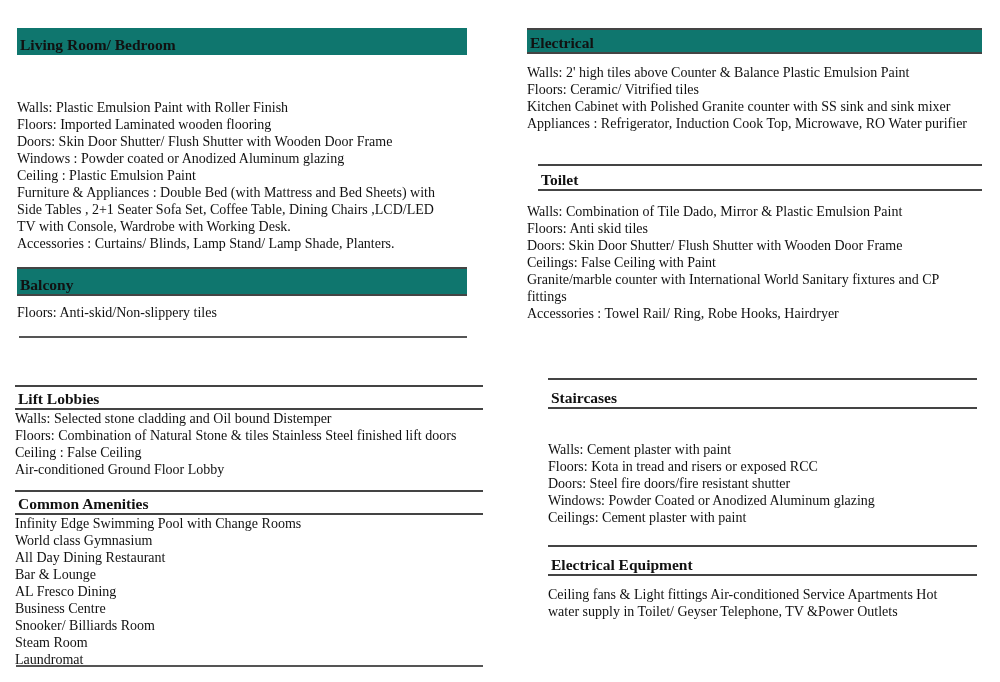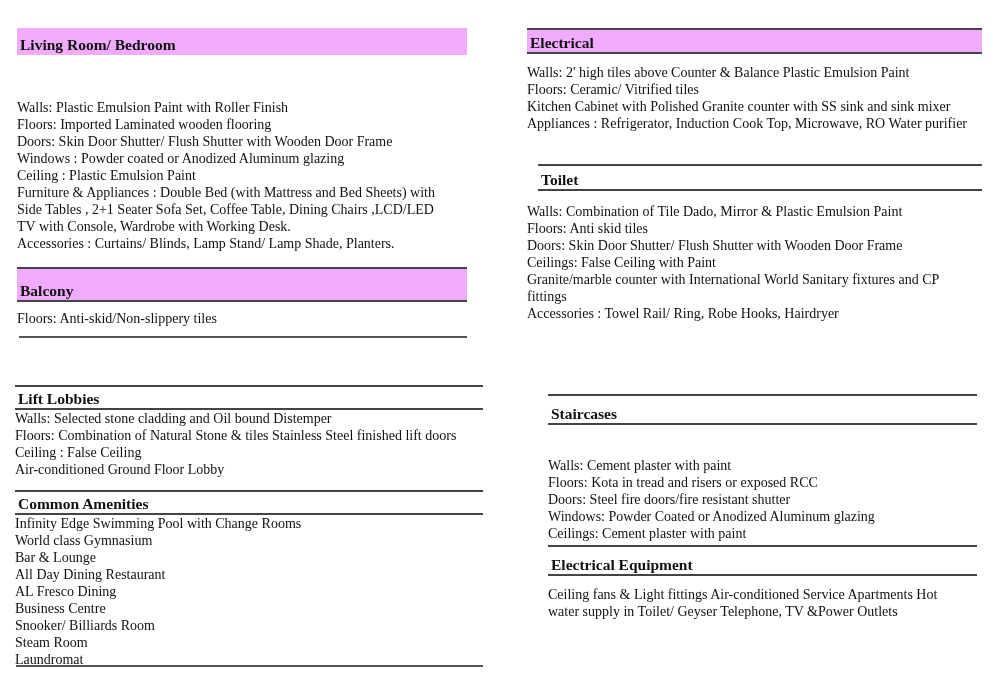--- a/index.html
+++ b/index.html
@@ -3,21 +3,21 @@
 <meta charset="utf-8">
 <style>
   html, body { margin: 0; padding: 0; background: #ffffff; }
   body {
     width: 1000px; height: 682px; position: relative; overflow: hidden;
     font-family: "Liberation Serif", serif; color: #111;
   }
   .section { position: absolute; }
   .hdr {
     font-weight: bold; font-size: 15.5px; line-height: 19px;
-    padding: 0 3px; background: #f0abfc;
+    padding: 0 3px; background: #0f766e;
   }
   .hdr.bt { border-top: 2px solid #444; }
   .hdr.bb { border-bottom: 2px solid #444; }
   .hdr.nobg { background: transparent; }
   .line { font-size: 14px; line-height: 17px; white-space: nowrap; }
   .rule { position: absolute; height: 0; border-top: 2px solid #555; }
 </style>
 </head>
 <body>
 
@@ -29,21 +29,21 @@
   <div class="line">Doors: Skin Door Shutter/ Flush Shutter with Wooden Door Frame</div>
   <div class="line">Windows : Powder coated or Anodized Aluminum glazing</div>
   <div class="line">Ceiling : Plastic Emulsion Paint</div>
   <div class="line">Furniture &amp; Appliances : Double Bed (with Mattress and Bed Sheets) with</div>
   <div class="line">Side Tables , 2+1 Seater Sofa Set, Coffee Table, Dining Chairs ,LCD/LED</div>
   <div class="line">TV with Console, Wardrobe with Working Desk.</div>
   <div class="line">Accessories : Curtains/ Blinds, Lamp Stand/ Lamp Shade, Planters.</div>
 </div>
 
 <div class="section" style="left:17px; top:267px; width:450px;">
-  <div class="hdr bt bb" style="padding-top:12px;">Balcony</div>
+  <div class="hdr bt bb" style="padding-top:6px;">Balcony</div>
   <div style="height:8px;"></div>
   <div class="line">Floors: Anti-skid/Non-slippery tiles</div>
 </div>
 <div class="rule" style="left:19px; top:336px; width:448px;"></div>
 
 <div class="section" style="left:527px; top:28px; width:455px;">
   <div class="hdr bt bb" style="padding-top:3px;">Electrical</div>
   <div style="height:10px;"></div>
   <div class="line">Walls: 2' high tiles above Counter &amp; Balance Plastic Emulsion Paint</div>
   <div class="line">Floors: Ceramic/ Vitrified tiles</div>
@@ -68,31 +68,31 @@
   <div class="line">Walls: Selected stone cladding and Oil bound Distemper</div>
   <div class="line">Floors: Combination of Natural Stone &amp; tiles Stainless Steel finished lift doors</div>
   <div class="line">Ceiling : False Ceiling</div>
   <div class="line">Air-conditioned Ground Floor Lobby</div>
 </div>
 
 <div class="section" style="left:15px; top:490px; width:468px;">
   <div class="hdr bt bb nobg" style="padding-top:2px;">Common Amenities</div>
   <div class="line">Infinity Edge Swimming Pool with Change Rooms</div>
   <div class="line">World class Gymnasium</div>
+  <div class="line">All Day Dining Restaurant</div>
   <div class="line">Bar &amp; Lounge</div>
-  <div class="line">All Day Dining Restaurant</div>
   <div class="line">AL Fresco Dining</div>
   <div class="line">Business Centre</div>
   <div class="line">Snooker/ Billiards Room</div>
   <div class="line">Steam Room</div>
   <div class="line">Laundromat</div>
 </div>
 <div class="rule" style="left:16px; top:665px; width:467px;"></div>
 
-<div class="section" style="left:548px; top:394px; width:429px;">
+<div class="section" style="left:548px; top:378px; width:429px;">
   <div class="hdr bt bb nobg" style="padding-top:8px;">Staircases</div>
   <div style="height:32px;"></div>
   <div class="line">Walls: Cement plaster with paint</div>
   <div class="line">Floors: Kota in tread and risers or exposed RCC</div>
   <div class="line">Doors: Steel fire doors/fire resistant shutter</div>
   <div class="line">Windows: Powder Coated or Anodized Aluminum glazing</div>
   <div class="line">Ceilings: Cement plaster with paint</div>
 </div>
 
 <div class="section" style="left:548px; top:545px; width:429px;">

